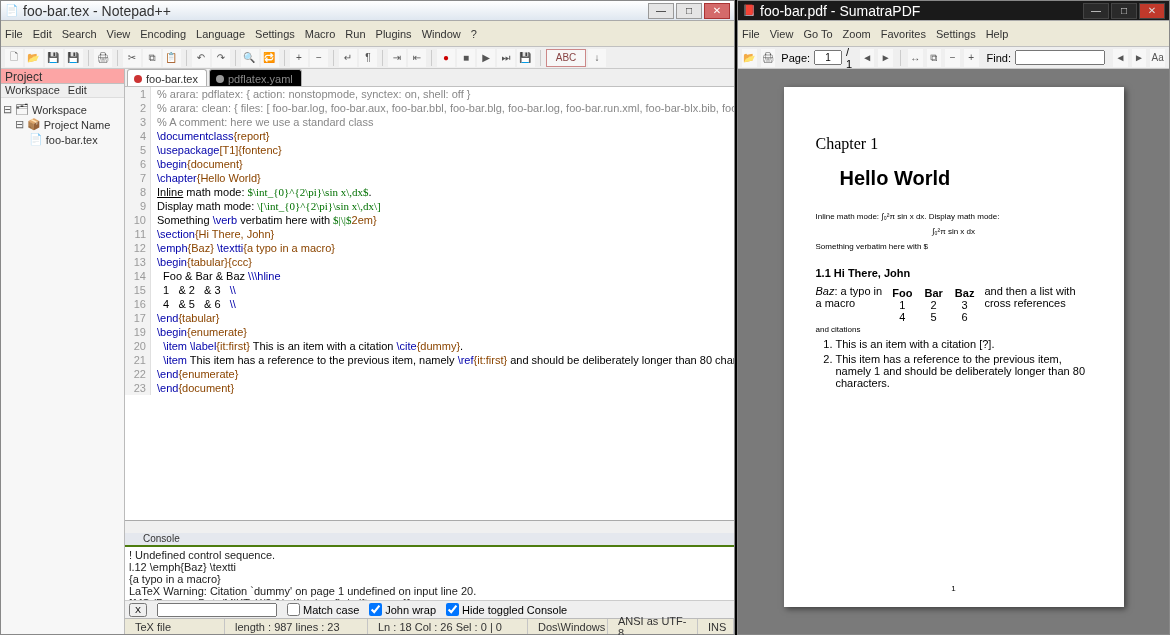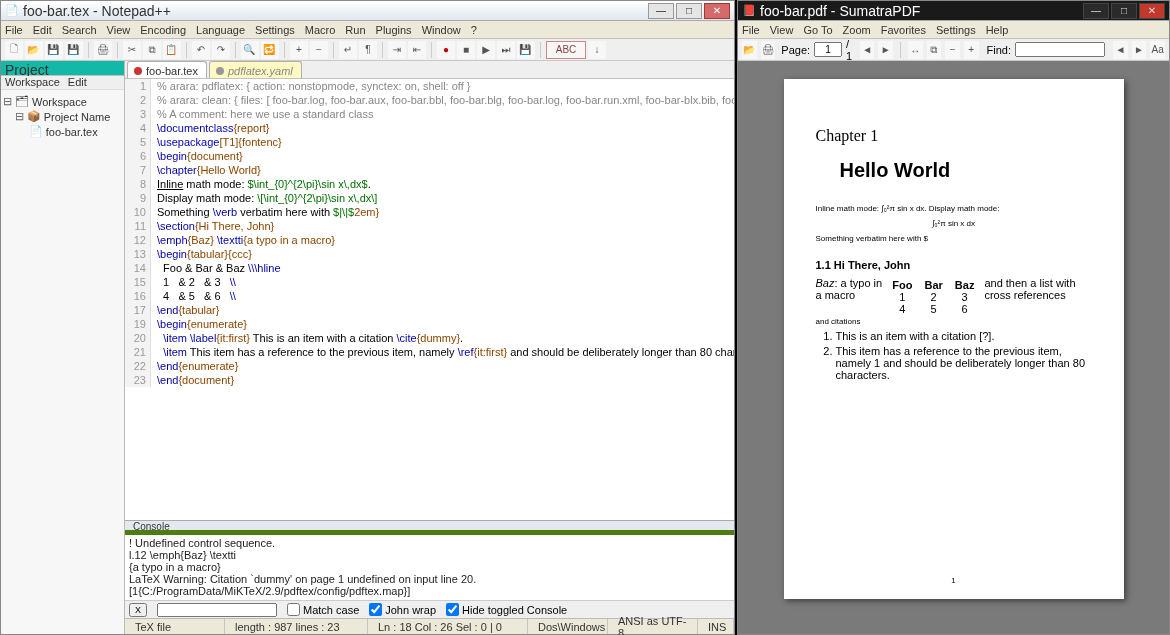--- a/index.html
+++ b/index.html
@@ -13,51 +13,51 @@
 .titlebar .icon { width: 14px; height: 14px; margin-right: 4px; display: inline-flex; align-items: center; justify-content: center; }
 .titlebar .title { flex: 1; font-size: 14px; color: #333; }
 .titlebar .winbtns { display: flex; gap: 2px; }
 .titlebar .winbtn { width: 26px; height: 16px; background: #e5e5e5; border: 1px solid #999; display: flex; align-items: center; justify-content: center; font-size: 10px; color:#222;}
 .titlebar .winbtn.close { background:#d46a6a; color:#fff; border-color:#a33;}
 .sumatra .titlebar { background: #1a1a1a; color:#fff;}
 .sumatra .titlebar .title{color:#fff;}
 .sumatra .titlebar .winbtn{background:#2a2a2a;border-color:#444;color:#ddd;}
 .sumatra .titlebar .winbtn.close{background:#c0392b;}
 
-.menubar { height: 18px; background: #ece9d8; display: flex; align-items: center; padding: 0 4px; gap: 10px; font-size: 11px; color: #333; border-bottom: 1px solid #c0c0c0; }
+.menubar { height: 26px; background: #ece9d8; display: flex; align-items: center; padding: 0 4px; gap: 10px; font-size: 11px; color: #333; border-bottom: 1px solid #c0c0c0; }
 .menubar span { cursor: default; }
 .sumatra .menubar{background:#ece9d8;}
 
 .toolbar { height: 22px; background:#efefef; border-bottom:1px solid #c9c9c9; display:flex; align-items:center; padding:0 4px; gap:2px;}
 .tbtn{width:18px;height:18px;border:1px solid transparent;display:inline-flex;align-items:center;justify-content:center;font-size:10px;color:#555;background:#f7f7f7;}
 .tsep{width:1px;height:16px;background:#ccc;margin:0 3px;}
 .rec{color:#c00;}
 
 .npp-body{flex:1;display:flex;min-height:0;}
 .project-panel{width:124px;background:#f7f7f7;border-right:1px solid #bbb;display:flex;flex-direction:column;}
-.panel-header{height:15px;background:#14b8a6;border-bottom:1px solid #c0c0c0;font-size:14px;padding:1px 4px;color:#333;}
+.panel-header{height:15px;background:#fca5a5;border-bottom:1px solid #c0c0c0;font-size:12px;padding:1px 4px;color:#333;}
 .panel-subbar{height:14px;background:#efefef;border-bottom:1px solid #ddd;display:flex;gap:8px;padding:0 4px;font-size:10px;color:#333;}
 .tree{padding:4px 2px;font-size:10px;color:#333;}
 .tree .node{display:flex;align-items:center;gap:3px;padding:1px 0;}
 .tree .indent1{padding-left:12px;}
 .tree .indent2{padding-left:26px;}
 .tree .glyph{width:9px;display:inline-block;text-align:center;color:#666;}
 .editor-area{flex:1;display:flex;flex-direction:column;min-width:0;}
 .tabbar{height:18px;background:#efefef;border-bottom:1px solid #c0c0c0;display:flex;align-items:flex-end;padding-left:2px;}
 .tab{height:17px;border:1px solid #b0b0b0;border-bottom:none;background:#fff;padding:1px 8px 0 6px;font-size:10px;color:#333;display:flex;align-items:center;gap:4px;margin-right:2px;border-radius:3px 3px 0 0;}
 .tab .dot{width:8px;height:8px;border-radius:50%;background:#c33;}
-.tab.inactive{background:#fef9c3;color:#888;font-style:italic;}
+.tab.inactive{background:#000000;color:#888;}
 .tab.inactive .dot{background:#999;}
 .editor{flex:1;background:#fff;overflow:auto;font-family:Consolas,monospace;font-size:11px;line-height:14px;}
 .codeline{display:flex;white-space:pre;}
 .gutter{width:26px;text-align:right;color:#9a9a9a;background:#f3f3f3;border-right:1px solid #e0e0e0;padding-right:4px;flex-shrink:0;}
 .code{padding-left:6px;}
 .codeline.hl{background:#e8e8f8;}
 .console-wrap{height:98px;display:flex;flex-direction:column;border-top:1px solid #aaa;}
-.console-header{height:14px;background:#e5e8ee;font-size:10px;padding:0 8px;color:#333;border-bottom:5px solid #4d7c0f;}
+.console-header{height:14px;background:#e5e8ee;font-size:10px;padding:0 18px;color:#333;border-bottom:2px solid #4d7c0f;margin-top:12px;}
 .console{flex:1;background:#fff;font-family:Consolas,monospace;font-size:10px;line-height:12px;padding:2px 4px;color:#222;overflow:hidden;}
 .console-controls{height:18px;background:#efefef;border-top:1px solid #ccc;display:flex;align-items:center;gap:10px;padding:0 4px;font-size:10px;}
 .console-controls input[type=text]{width:120px;height:14px;font-size:10px;}
 .console-controls label{display:flex;align-items:center;gap:3px;}
 .statusbar{height:16px;background:#ece9d8;border-top:1px solid #bbb;display:flex;align-items:center;font-size:10px;color:#333;}
 .statusbar .cell{padding:0 10px;border-right:1px solid #c5c5c5;height:100%;display:flex;align-items:center;}
 .statusbar .flex{flex:1;}
 
 .sumatra-toolbar{height:22px;background:#efefef;border-bottom:1px solid #c9c9c9;display:flex;align-items:center;gap:4px;padding:0 4px;font-size:10px;}
 .sumatra-toolbar input[type=text]{height:15px;font-size:10px;}
@@ -71,21 +71,21 @@
 .page .sec{font-size:11px;font-weight:bold;margin:16px 0 6px;}
 .page table.tb{font-size:8px;border-collapse:collapse;margin:2px 0;}
 .page table.tb th,.page table.tb td{padding:0 6px;text-align:center;}
 .page ol{font-size:8px;padding-left:20px;margin-top:4px;}
 .page ol li{margin-bottom:3px;}
 .pgno{position:absolute;bottom:14px;left:50%;transform:translateX(-50%);font-size:8px;}
 
 .c-comment{color:#888;}
 .c-cmd{color:#0000aa;}
 .c-brace{color:#8b4500;}
-.c-math{color:#007000;}
+.c-math{color:#007000;font-family:Liberation Serif, serif;}
 .c-underline{text-decoration:underline;color:#000;}
 </style>
 </head>
 <body>
 
 <div class="desktop">
 
   <div class="window npp">
     <div class="titlebar">
       <span class="icon">📄</span>

